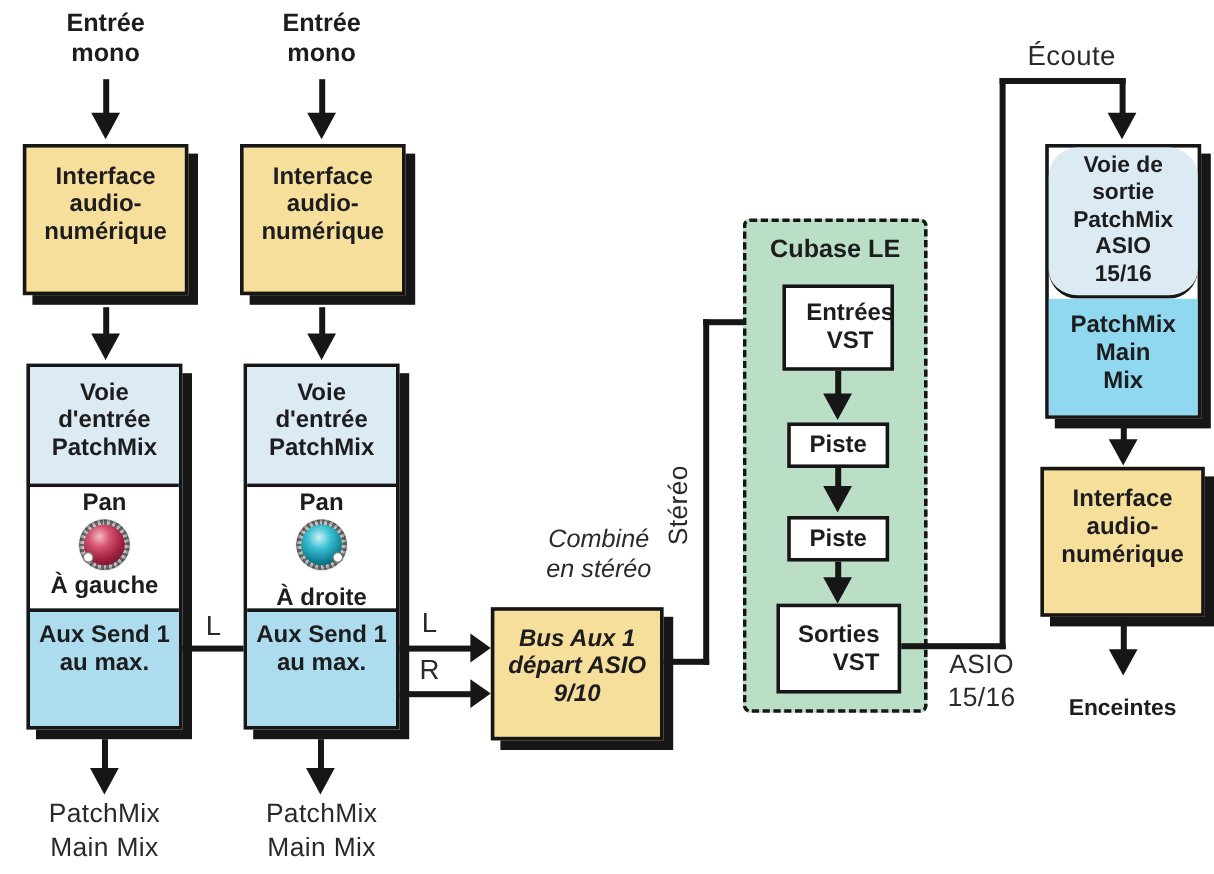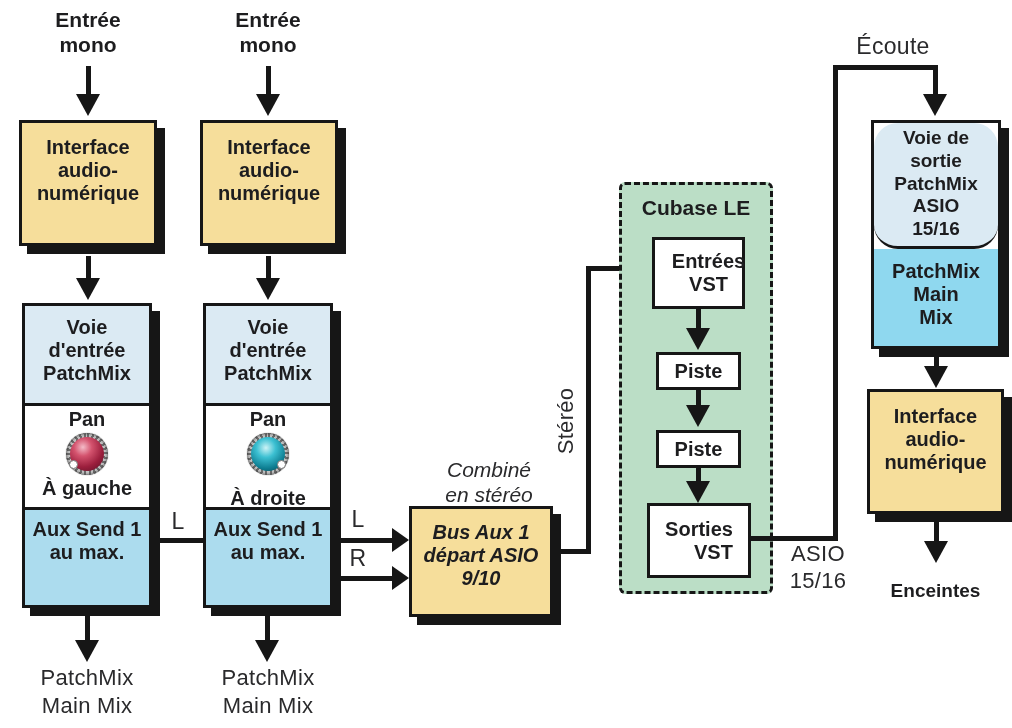--- a/index.html
+++ b/index.html
@@ -137,21 +137,21 @@
       <i class="stem"></i>
       <i class="head"></i>
     </div>
   <div class="lbl light" style="left:338px;top:506px;width:40px;font-size:23px;">L</div>
   <div class="arr-r" style="left:333px;top:566px;width:76px;">
       <i class="stem"></i>
       <i class="head"></i>
     </div>
   <div class="lbl light" style="left:338px;top:545px;width:40px;font-size:23px;">R</div>
 
-  <div class="lbl italic t" style="left:414px;top:438px;width:150px;font-size:21px;color:#2a2a2c;margin-top:20px;">Combiné
+  <div class="lbl italic t" style="left:424px;top:438px;width:150px;font-size:21px;color:#2a2a2c;">Combiné
 en stéréo</div>
   <div class="box t bold" style="left:409px;top:506px;width:144px;height:111px;background:var(--box-yellow);font-size:20px;padding-top:12px;font-style:italic;">Bus Aux 1
 départ ASIO
 9/10</div>
 
   <div class="hline" style="left:553px;top:549px;width:38px;"></div>
   <div class="vline" style="left:586px;top:266px;height:288px;"></div>
   <div class="arr-r" style="left:586px;top:256px;width:64px;">
       <i class="stem"></i>
       <i class="head"></i>

